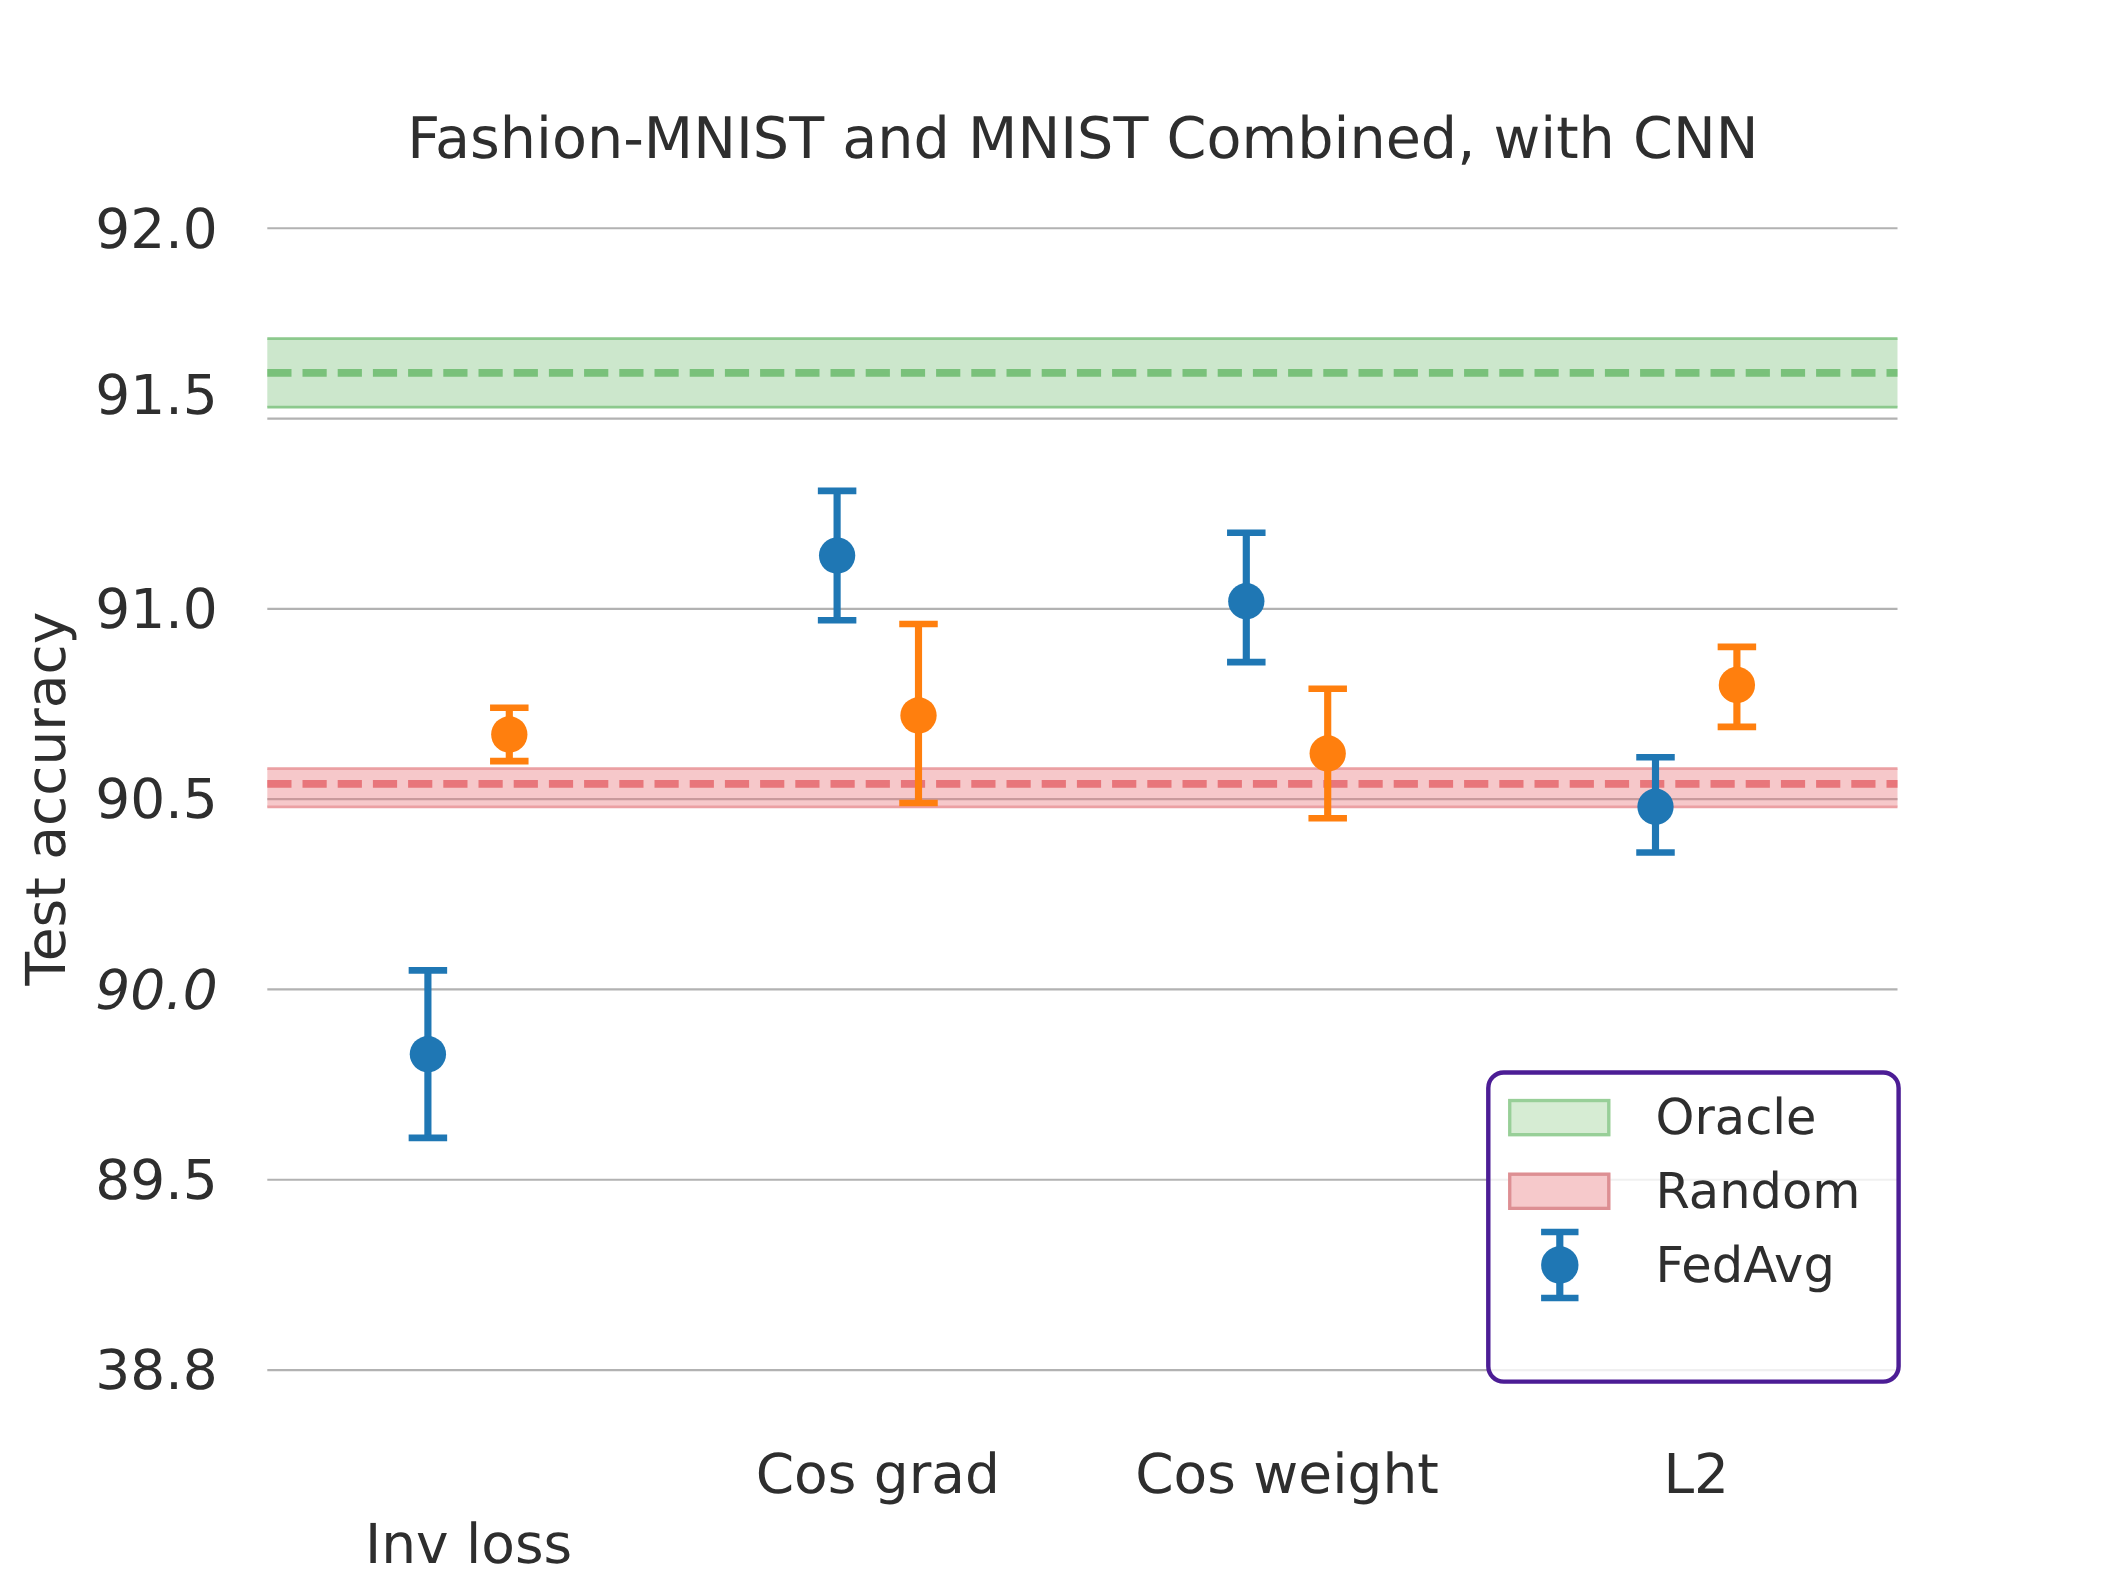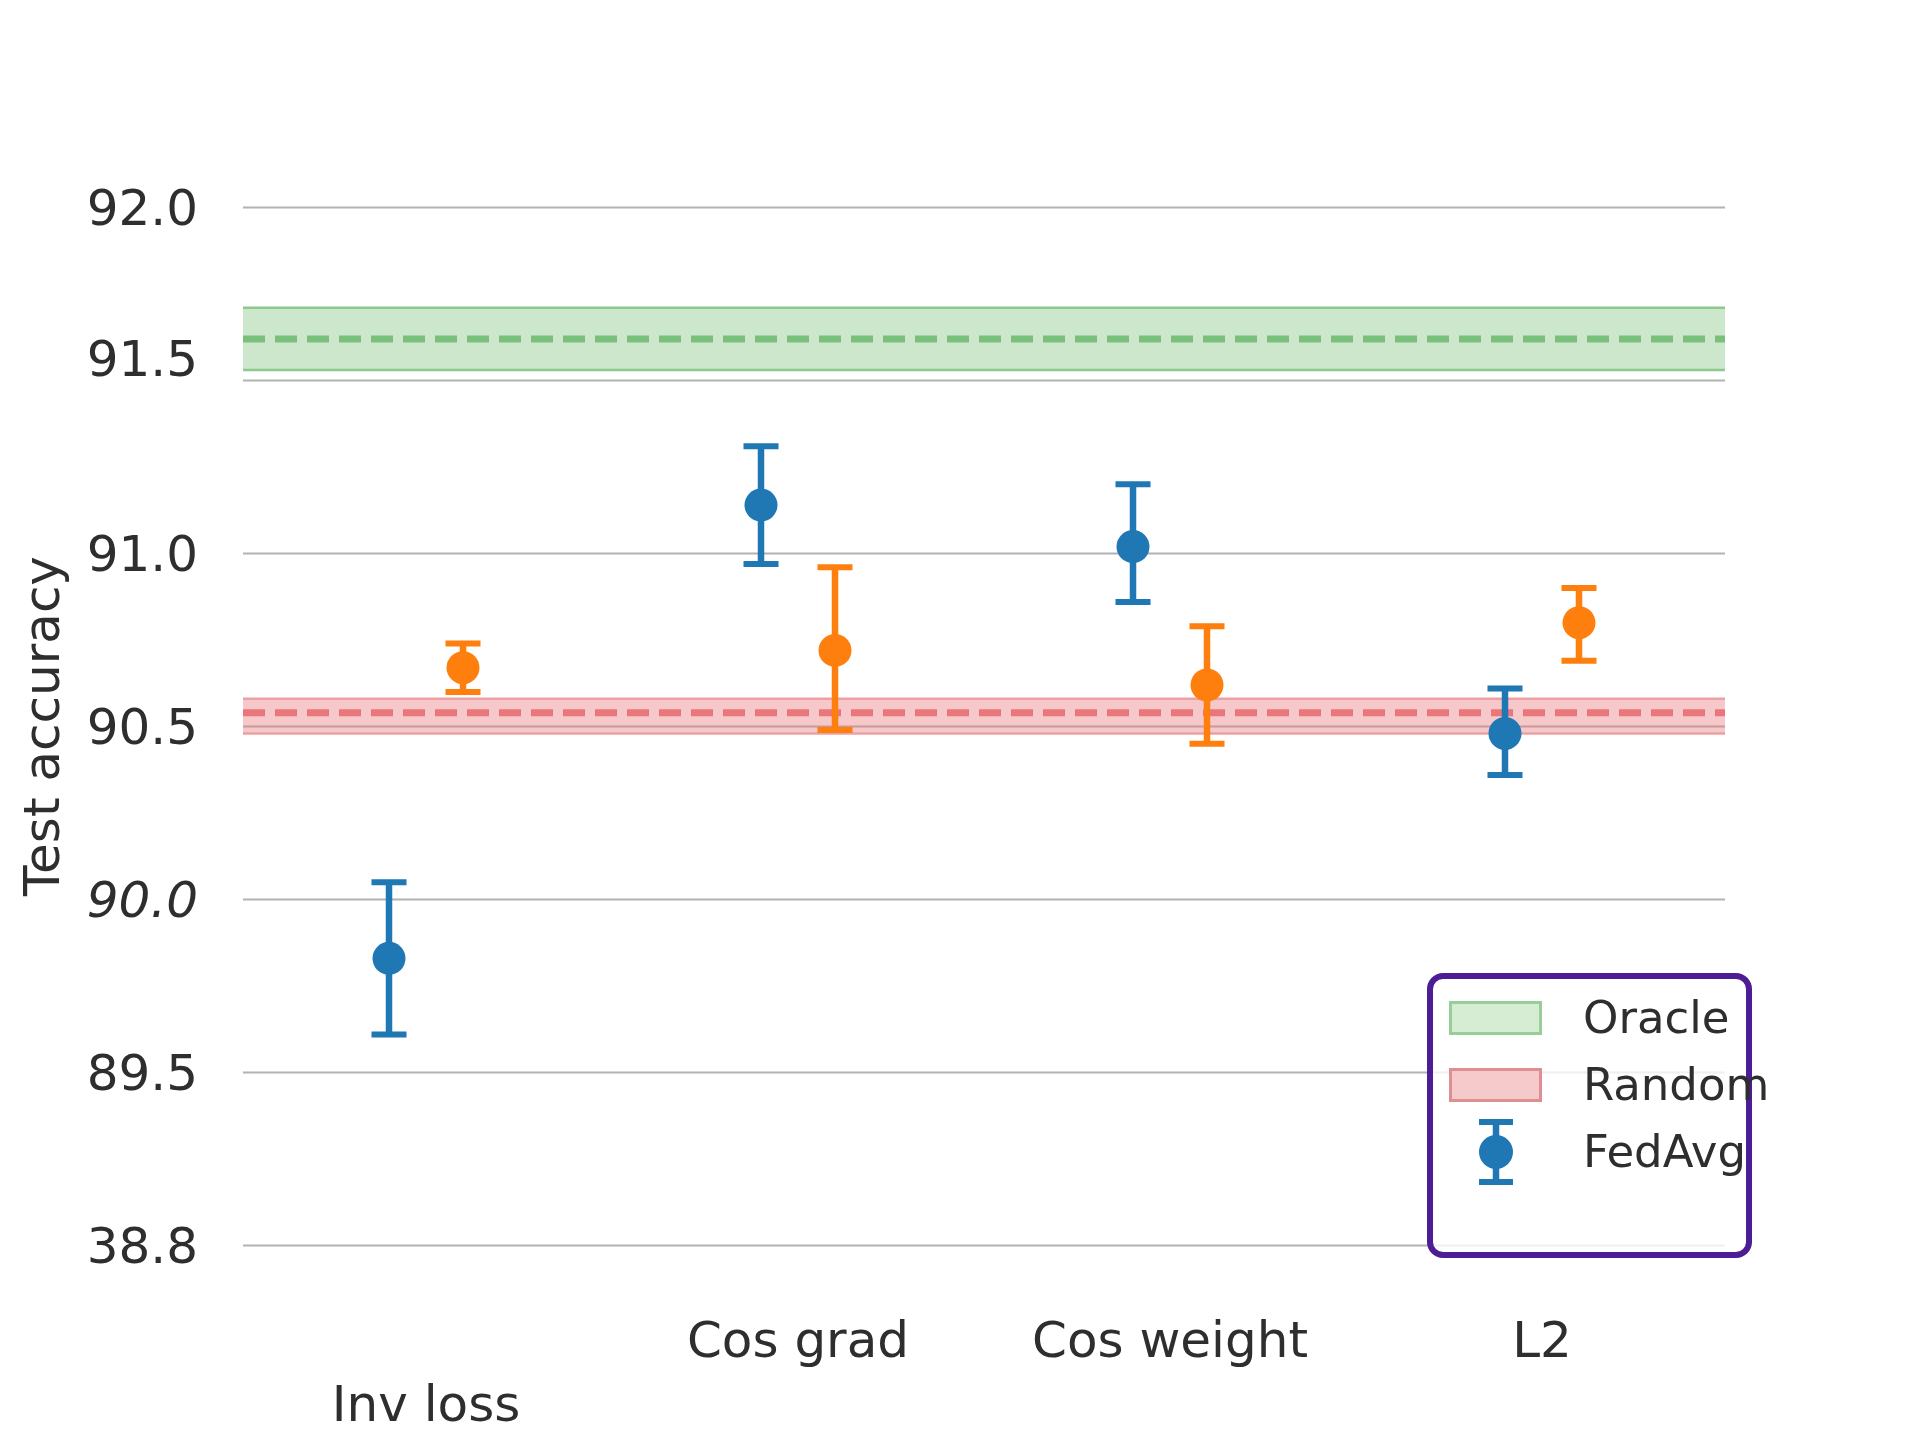--- a/index.html
+++ b/index.html
@@ -22,23 +22,23 @@
   }
   .ytick {
     position: absolute; left: 0; width: 198px; text-align: right;
     font-size: 50px; line-height: 52px; color: #2e2e2e;
   }
   .xtick {
     position: absolute; transform: translateX(-50%); text-align: center;
     font-size: 50px; line-height: 52px; color: #2e2e2e; white-space: nowrap;
   }
   .legend {
-    position: absolute; left: 1427px; top: 973px; width: 325px; height: 285px;
+    position: absolute; left: 1351px; top: 973px; width: 377px; height: 285px;
     background: rgba(255,255,255,0.8);
-    border: 6px solid #4c1d95; border-radius: 16px;
+    border: 4px solid #4c1d95; border-radius: 16px;
     box-sizing: border-box; padding-top: 5px;
   }
   .legend-row { display: flex; align-items: center; height: 67px; padding-left: 16px; }
   .legend-key { width: 93px; min-width: 93px; height: 67px; margin-right: 41px;
                 display: flex; align-items: center; justify-content: center; }
   .legend-swatch { width: 93px; height: 34px; box-sizing: border-box; border: 3px solid; }
   .legend-label { font-size: 45px; line-height: 48px; color: #2e2e2e; white-space: nowrap; }
 </style>
 </head>
 <body>
@@ -113,20 +113,21 @@
         </g>
         <g>
           <line x1="1579" x2="1579" y1="588.0999999999981" y2="660.7600000000008" stroke="#ff7f0e" stroke-width="6.5"></line>
           <line x1="1561.5" x2="1596.5" y1="588.0999999999981" y2="588.0999999999981" stroke="#ff7f0e" stroke-width="6"></line>
           <line x1="1561.5" x2="1596.5" y1="660.7600000000008" y2="660.7600000000008" stroke="#ff7f0e" stroke-width="6"></line>
           <circle cx="1579" cy="622.700000000001" r="16.5" fill="#ff7f0e"></circle>
         </g>
       </g>
     </svg>
 
+  <div class="title">Fashion-MNIST and MNIST Combined, with CNN</div>
   <div class="ylabel">Test accuracy</div>
 
   <div id="yticks">
       <div class="ytick" style="top: 181.5px;">92.0</div>
       <div class="ytick" style="top: 333px;">91.5</div>
       <div class="ytick" style="top: 527.5px;">91.0</div>
       <div class="ytick" style="top: 700.5px;">90.5</div>
       <div class="ytick" style="top: 873.5px; font-style: italic;">90.0</div>
       <div class="ytick" style="top: 1046.5px;">89.5</div>
       <div class="ytick" style="top: 1219.5px;">38.8</div>

